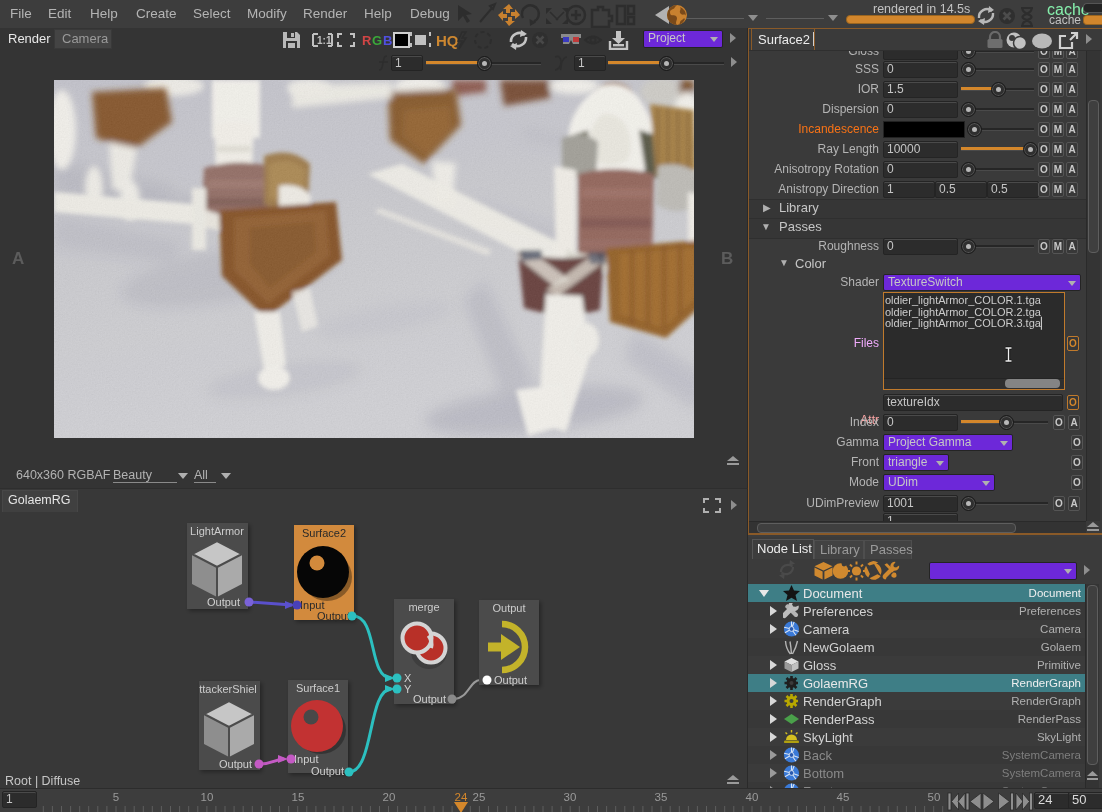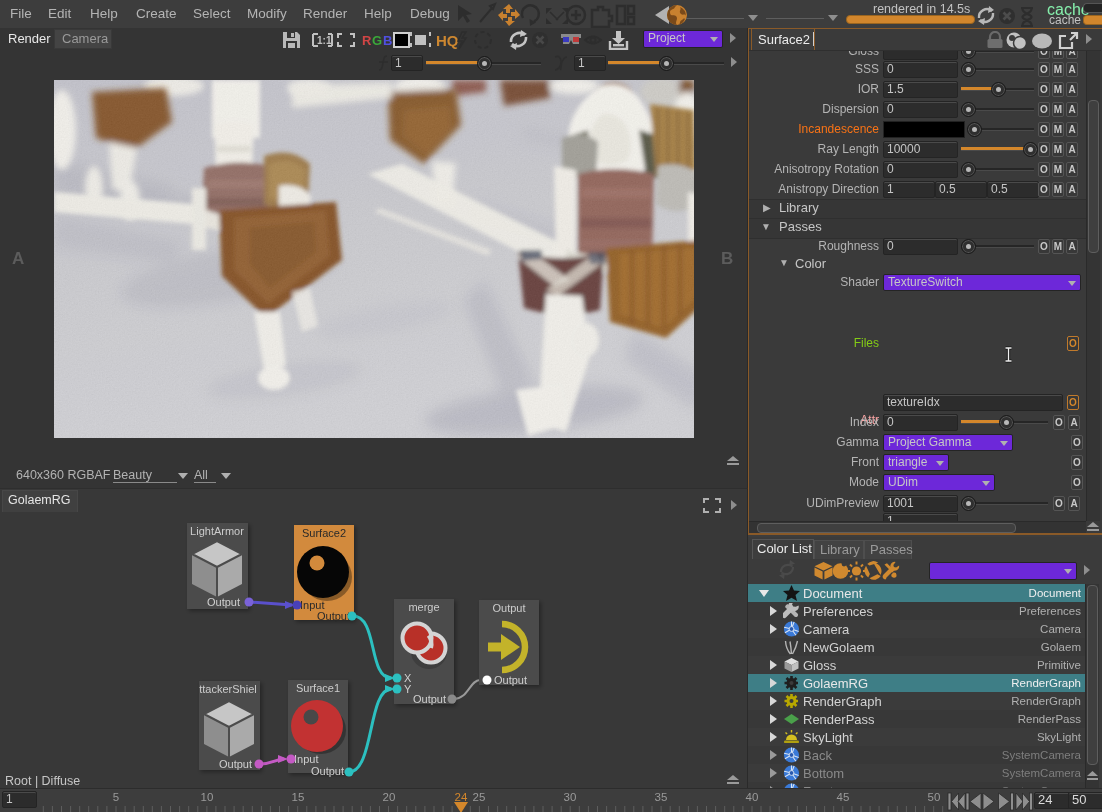--- a/index.html
+++ b/index.html
@@ -552,21 +552,26 @@
 <div class="fld" style="left:134px;top:209px;width:67px;height:15px">0</div>
 <div class="sl-track" style="left:212px;top:216px;width:73px"></div>
 <div class="sl-knob" style="left:212px;top:210px"></div>
 <div class="oma" style="left:289px;top:210px">O</div>
 <div class="oma" style="left:303px;top:210px">M</div>
 <div class="oma" style="left:317px;top:210px">A</div>
 <div class="tx" style="left:30px;top:228px;font-size:10px;color:#b0b0b0">▼</div>
 <div class="tx" style="left:46px;top:227px;font-size:13px;color:#c6c6c6">Color</div>
 <div class="lbl" style="left:0;top:246px;width:130px;color:#b4b4b4">Shader</div>
 <div class="drop" style="left:134px;top:245px;width:188px;height:15px">TextureSwitch<span class="ar"></span></div>
-<div class="lbl" style="left:0;top:307px;width:130px;color:#84cc16">Files</div>
+<div class="lbl" style="left:0;top:307px;width:130px;color:#f0abfc">Files</div>
+<div class="abs" style="left:134px;top:263px;width:180px;height:96px;background:#2b2b2b;border:1px solid #c07a2c;overflow:hidden">
+      <div class="tx" style="left:1px;top:2px;font-size:11px;color:#cccccc;line-height:11.5px">oldier_lightArmor_COLOR.1.tga<br>oldier_lightArmor_COLOR.2.tga<br>oldier_lightArmor_COLOR.3.tga▏</div>
+      <div class="abs" style="left:0;top:85px;width:180px;height:11px;background:#2f2f2f;border-top:1px solid #242424"></div>
+      <div class="abs" style="left:121px;top:86px;width:55px;height:9px;background:#848484;border-radius:4px"></div>
+    </div>
 <svg class="abs" style="left:253px;top:317px" width="13" height="17" viewBox="0 0 13 17">
       <g stroke="#101010" stroke-width="3.2" fill="none">
         <path d="M3.5 2 h6 M3.5 15 h6 M6.5 2 v13"></path>
       </g>
       <g stroke="#f0f0f0" stroke-width="1.4" fill="none">
         <path d="M3.5 2 h6 M3.5 15 h6 M6.5 2 v13"></path>
       </g>
     </svg>
 <div class="oma" style="left:318px;top:307px;border-color:#c07a2c;color:#d4872b">O</div>
 <div class="lbl" style="left:0;top:384px;width:130px;color:#fca5a5">Attr</div>
@@ -601,21 +606,21 @@
 <svg class="abs" style="left:337px;top:493px" width="14" height="11">
       <path d="M7 0 l6 5 h-12 z" fill="#9a9a9a"></path>
       <rect x="1" y="7" width="12" height="2" fill="#9a9a9a"></rect>
     </svg>
 <div class="abs" style="left:337px;top:22px;width:13px;height:470px;background:#343434;border-left:1px solid #2a2a2a"></div>
 <div class="abs" style="left:339px;top:71px;width:9px;height:151px;background:#3f3f3f;border:1px solid #5e5e5e;border-radius:4px"></div>
   </div>
 
 <div id="nodelist">
     <div class="abs" style="left:4px;top:2px;width:60px;height:19px;background:#3d3d3d;border:1px solid #555;border-bottom:none"></div>
-<div class="tx" style="left:9px;top:4px;font-size:13px;color:#ececec">Color List</div>
+<div class="tx" style="left:9px;top:4px;font-size:13px;color:#ececec">Node List</div>
 <div class="abs" style="left:66px;top:3px;width:48px;height:18px;background:#424242;border:1px solid #4e4e4e;border-bottom:none"></div>
 <div class="tx" style="left:72px;top:5px;font-size:13px;color:#9a9a9a">Library</div>
 <div class="abs" style="left:116px;top:3px;width:46px;height:18px;background:#424242;border:1px solid #4e4e4e;border-bottom:none"></div>
 <div class="tx" style="left:122px;top:5px;font-size:13px;color:#9a9a9a">Passes</div>
 <svg class="abs" style="left:0;top:21px" width="180" height="26" viewBox="0 0 180 26">
 <g fill="none" stroke="#4a4a4a" stroke-width="2.2">
  <path d="M33 14 a7 7 0 0 1 11.5 -5.5 M45 9 a7 7 0 0 1 -11.5 5.5"></path>
  <path d="M42 2 l5 3.5 l-6 2.5 z M36 21 l-5 -3.5 l6 -2.5 z" fill="#4a4a4a" stroke="none"></path>
 </g>
 <g fill="#d0892f">

